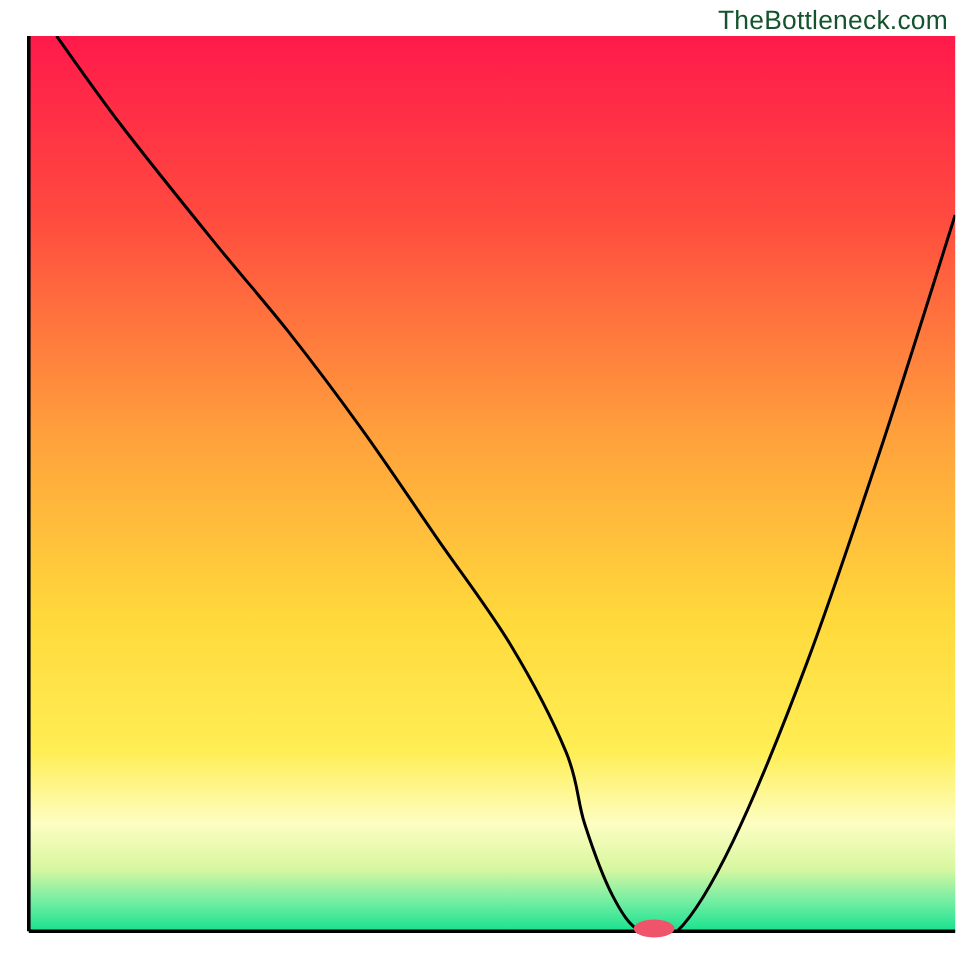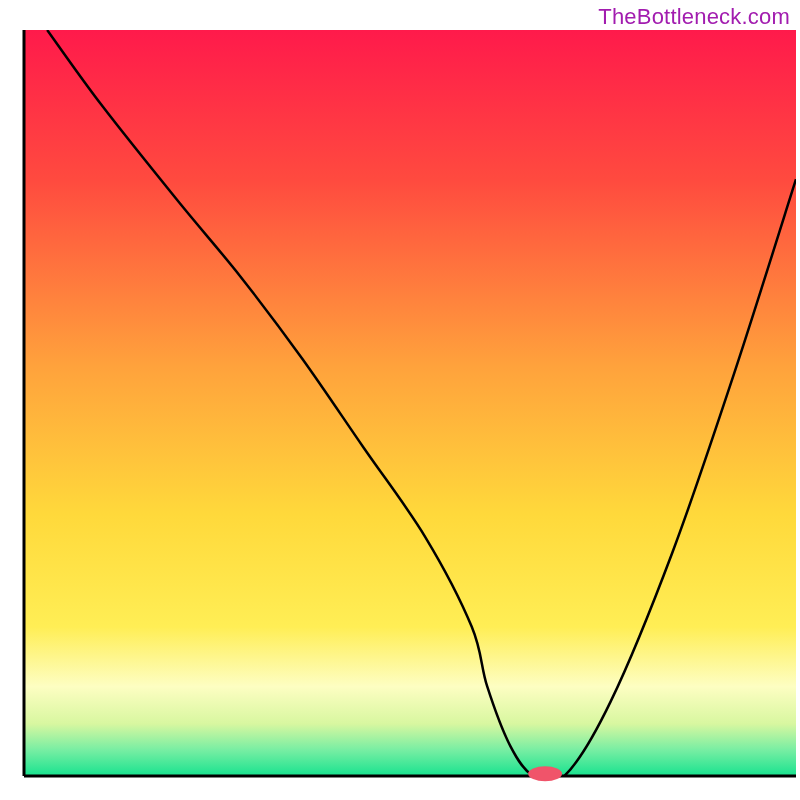--- a/index.html
+++ b/index.html
@@ -15,21 +15,21 @@
     position: relative;
     width: 800px;
     height: 800px;
   }
   .watermark {
     position: absolute;
     top: 4px;
     right: 10px;
     font-size: 22px;
     font-weight: 500;
-    color: #a21caf;
+    color: #14532d;
     letter-spacing: 0.2px;
     z-index: 10;
   }
   svg.plot {
     position: absolute;
     top: 0;
     left: 0;
     width: 800px;
     height: 800px;
   }

